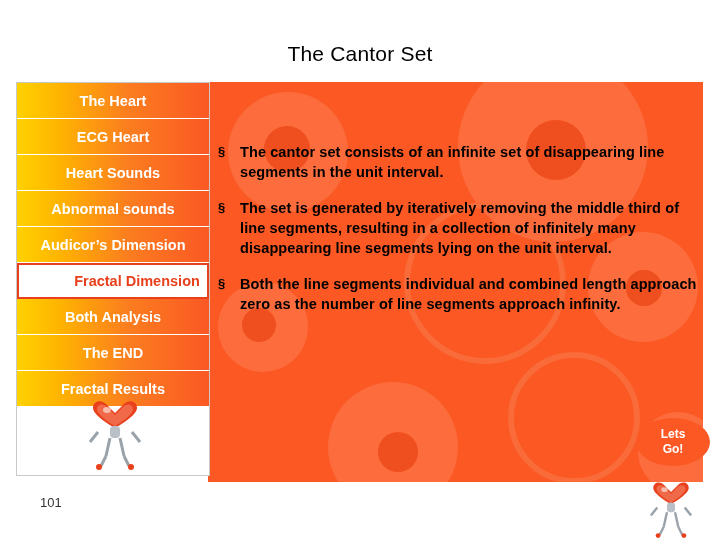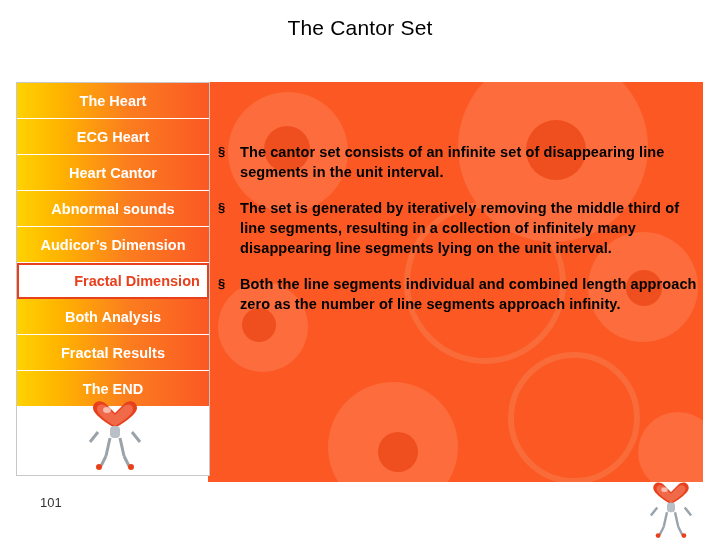--- a/index.html
+++ b/index.html
@@ -20,21 +20,21 @@
     left: 0; top: 0;
     width: 720px;
     height: 540px;
     background: #ffffff;
   }
 
   
   #title {
     position: absolute;
     left: 0;
-    top: 16px;
+    top: 42px;
     width: 720px;
     text-align: center;
     font-size: 21px;
     color: #000000;
     letter-spacing: 0.2px;
   }
 
   
   #content-panel {
     position: absolute;
@@ -189,27 +189,27 @@
     </div>
     <div class="bullet">
       <span class="marker">§</span>
       <span>Both the line segments individual and combined length approach zero as the number of line segments approach infinity.</span>
     </div>
   </div>
 
   <div id="nav">
     <div class="nav-item gradient">The Heart</div>
     <div class="nav-item gradient">ECG Heart</div>
-    <div class="nav-item gradient">Heart Cantor</div>
+    <div class="nav-item gradient">Heart Sounds</div>
     <div class="nav-item gradient">Abnormal sounds</div>
     <div class="nav-item gradient">Audicor’s Dimension</div>
     <div class="nav-item selected">Fractal Dimension</div>
     <div class="nav-item gradient">Both Analysis</div>
+    <div class="nav-item gradient">The END</div>
     <div class="nav-item gradient">Fractal Results</div>
-    <div class="nav-item gradient">The END</div>
     <div id="nav-blank"></div>
   </div>
 
   <div class="heart-char" id="heart-left">
     <svg width="54" height="72" viewBox="0 0 54 72">
       <path d="M27 30 C27 30 5 18 5 10 C5 3 13 1 18 6 L27 15 L36 6 C41 1 49 3 49 10 C49 18 27 30 27 30 Z" fill="#e8401c"></path>
       <path d="M27 28 C27 28 9 18 9 11 C9 6 15 5 19 9 L27 17 L35 9 C39 5 45 6 45 11 C45 18 27 28 27 28 Z" fill="#f06a4a"></path>
       <ellipse cx="19" cy="12" rx="4" ry="3" fill="#ffffff" opacity="0.55"></ellipse>
       <rect x="22" y="28" width="10" height="12" rx="4" fill="#b9bfc6"></rect>
       <path d="M22 40 L18 58" stroke="#9aa2aa" stroke-width="3" fill="none"></path>
@@ -233,16 +233,20 @@
       <path d="M32 40 L36 58" stroke="#9aa2aa" stroke-width="3" fill="none"></path>
       <path d="M18 58 L13 68" stroke="#9aa2aa" stroke-width="3" fill="none"></path>
       <path d="M36 58 L41 68" stroke="#9aa2aa" stroke-width="3" fill="none"></path>
       <path d="M10 34 L2 44" stroke="#9aa2aa" stroke-width="3" fill="none"></path>
       <path d="M44 34 L52 44" stroke="#9aa2aa" stroke-width="3" fill="none"></path>
       <circle cx="11" cy="69" r="3" fill="#e8401c"></circle>
       <circle cx="43" cy="69" r="3" fill="#e8401c"></circle>
     </svg>
   </div>
 
+  <div id="lets-go">
+    <div>Lets</div>
+    <div>Go!</div>
+  </div>
 
   <div id="page-number">101</div>
 
 </div>
 
 </body></html>

